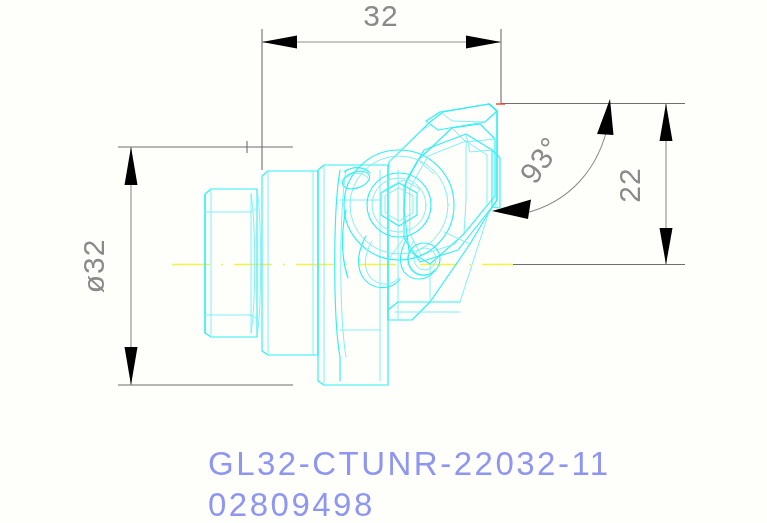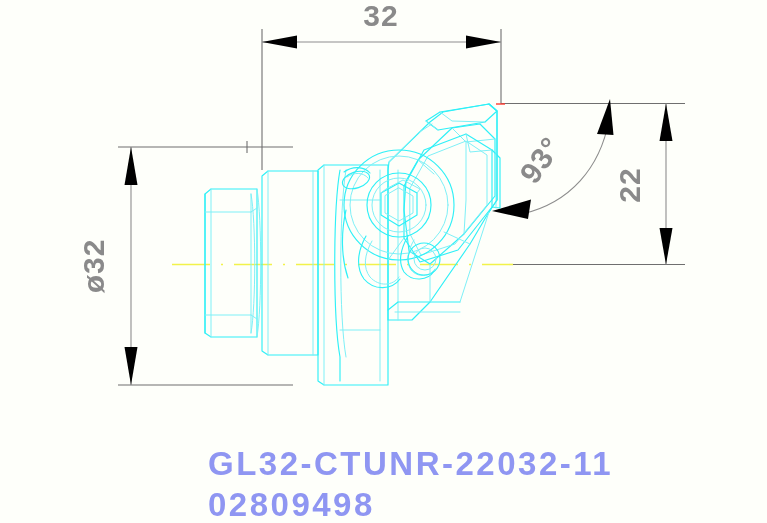--- a/index.html
+++ b/index.html
@@ -9,21 +9,20 @@
   }
   body {
     font-family: "Liberation Sans", sans-serif;
   }
   #drawing-canvas {
     position: relative;
     width: 767px;
     height: 523px;
     background: #fefffa;
     overflow: hidden;
-    font-weight: bold;
   }
   #cad-svg {
     position: absolute;
     left: 0;
     top: 0;
     width: 767px;
     height: 523px;
   }
   .dim-text {
     font-family: "Liberation Sans", sans-serif;

